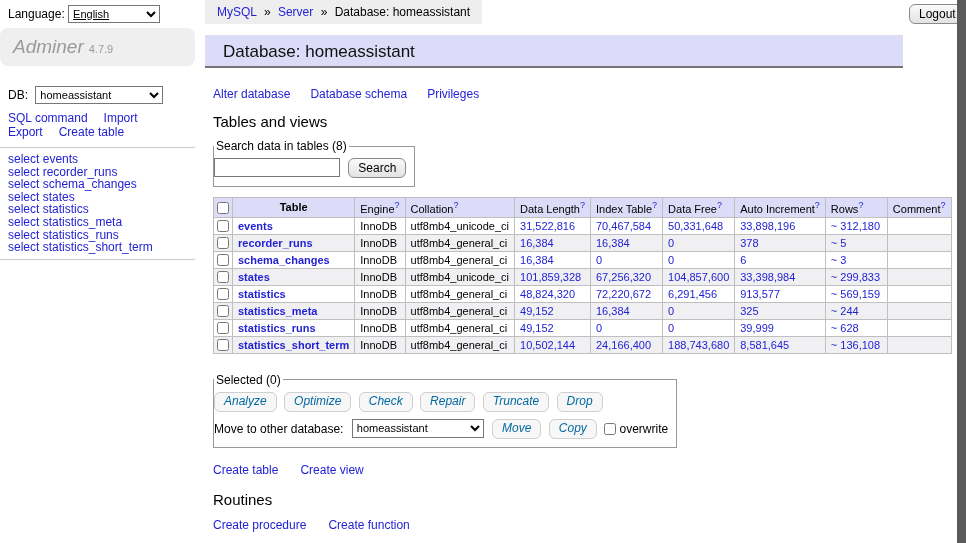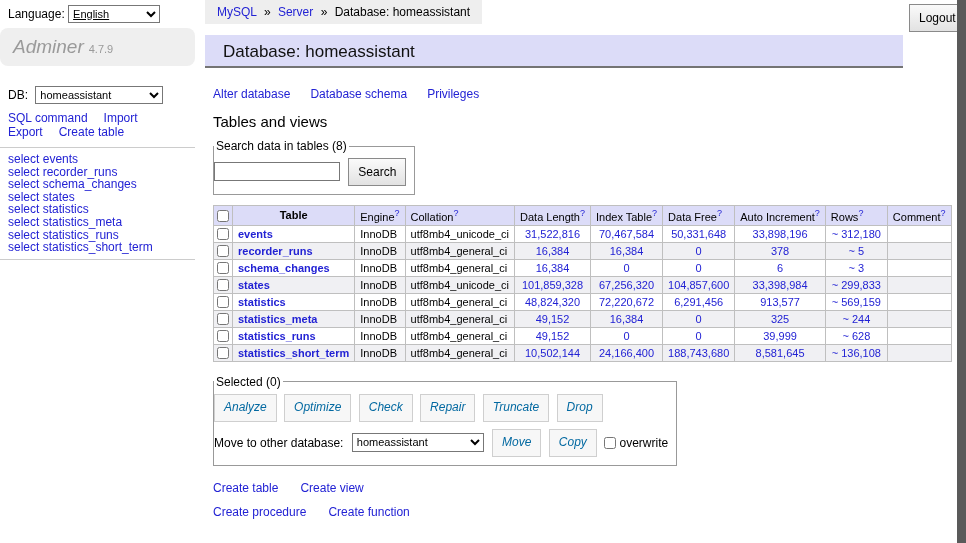--- a/index.html
+++ b/index.html
@@ -12,22 +12,22 @@
   a { color: #2222d4; text-decoration: none; cursor: pointer; }
 
   
   .lang-row { position: absolute; top: 5px; left: 8px; }
   .lang-row select { width: 92px; font-size: 11px; height: 18px; border: 1px solid #777; background:#fff;text-decoration:underline; }
   .logout-wrap { position: absolute; top: 4px; left: 909px; }
 
   button.btn {
     font-family: "Liberation Sans", sans-serif; font-size: 12px;
     background: linear-gradient(#fafafa, #e2e2e2);
-    border: 1px solid #8a8a8a; border-radius: 0;
-    padding: 1px 9px 2px; color: #000; cursor: pointer; height: 28px;
+    border: 1px solid #8a8a8a; border-radius: 6px;
+    padding: 1px 9px 2px; color: #000; cursor: pointer; height: 20px;
   }
   button.btn:disabled, button.btn.disabled {
     color: #0369a1; border-color: #cfcfcf; background: #f7f7f7; cursor: default; font-style: italic;
   }
 
   
   .logo {
     position: absolute; top: 28px; left: 0; width: 195px; height: 38px;
     background: #efefef; padding-left: 13px; line-height: 38px; white-space: nowrap; border-radius: 8px;
   }
@@ -67,29 +67,29 @@
   .db-table th, .db-table td {
     border: 1px solid #bfbfbf; padding: 2px 5px; white-space: nowrap; height: 17px;
   }
   .db-table thead th { background: #dcdcf8; font-weight: 400; text-align: left; }
   .db-table thead th.h-table { font-weight: 700; text-align: center; min-width: 108px; }
   .db-table sup.help { font-size: 9px; }
   .db-table sup.help a { color: #2222d4; }
   .db-table tr.alt td { background: #f0f0f3; }
   .db-table td.chk, .db-table thead th.chk { text-align: center; padding: 1px 3px; }
   .db-table td.tname a { font-weight: 700; }
-  .db-table td.num { text-align: center; min-width: 62px; }
+  .db-table td.num { text-align: left; min-width: 62px; }
   .db-table td.num a { color: #2222d4; }
   .db-table tr.total td { background: #fff; font-weight: 400; }
   .db-table tr.total td.tname { font-weight: 700; }
   .db-table tr.total td.num { color: #000; }
   .db-table td.noborder { border: none; background: #fff; }
   input[type="checkbox"] { width: 12px; height: 12px; margin: 0; vertical-align: middle; }
 
-  .selected-fieldset { margin-top: 13px; }
+  .selected-fieldset { margin-top: 19px; }
   .selected-fieldset .btn-row button { margin-right: 4px; }
   .selected-fieldset .move-row { margin-top: 7px; white-space: nowrap; }
   .selected-fieldset .move-row select { width: 132px; height: 19px; font-size: 11px; border: 1px solid #777; background: #fff; margin: 0 5px; }
   .selected-fieldset .move-row button { margin-right: 4px; }
 
   .create-links { margin-top: 15px; }
   .create-links a, .routine-links a { margin-right: 22px; }
   .routine-links { margin-top: 10px; }
 
   .scrollbar {
@@ -303,20 +303,21 @@
       <button class="btn" disabled="">Copy</button>
       <input type="checkbox" style="">
       <span>overwrite</span>
     </div>
   </fieldset>
 
   <div class="create-links">
     <a>Create table</a><a>Create view</a>
   </div>
 
+  <h3 class="section">Routines</h3>
 
   <div class="routine-links">
     <a>Create procedure</a><a>Create function</a>
   </div>
 
 </div>
 
 <div class="scrollbar"></div>
 
 </body></html>

